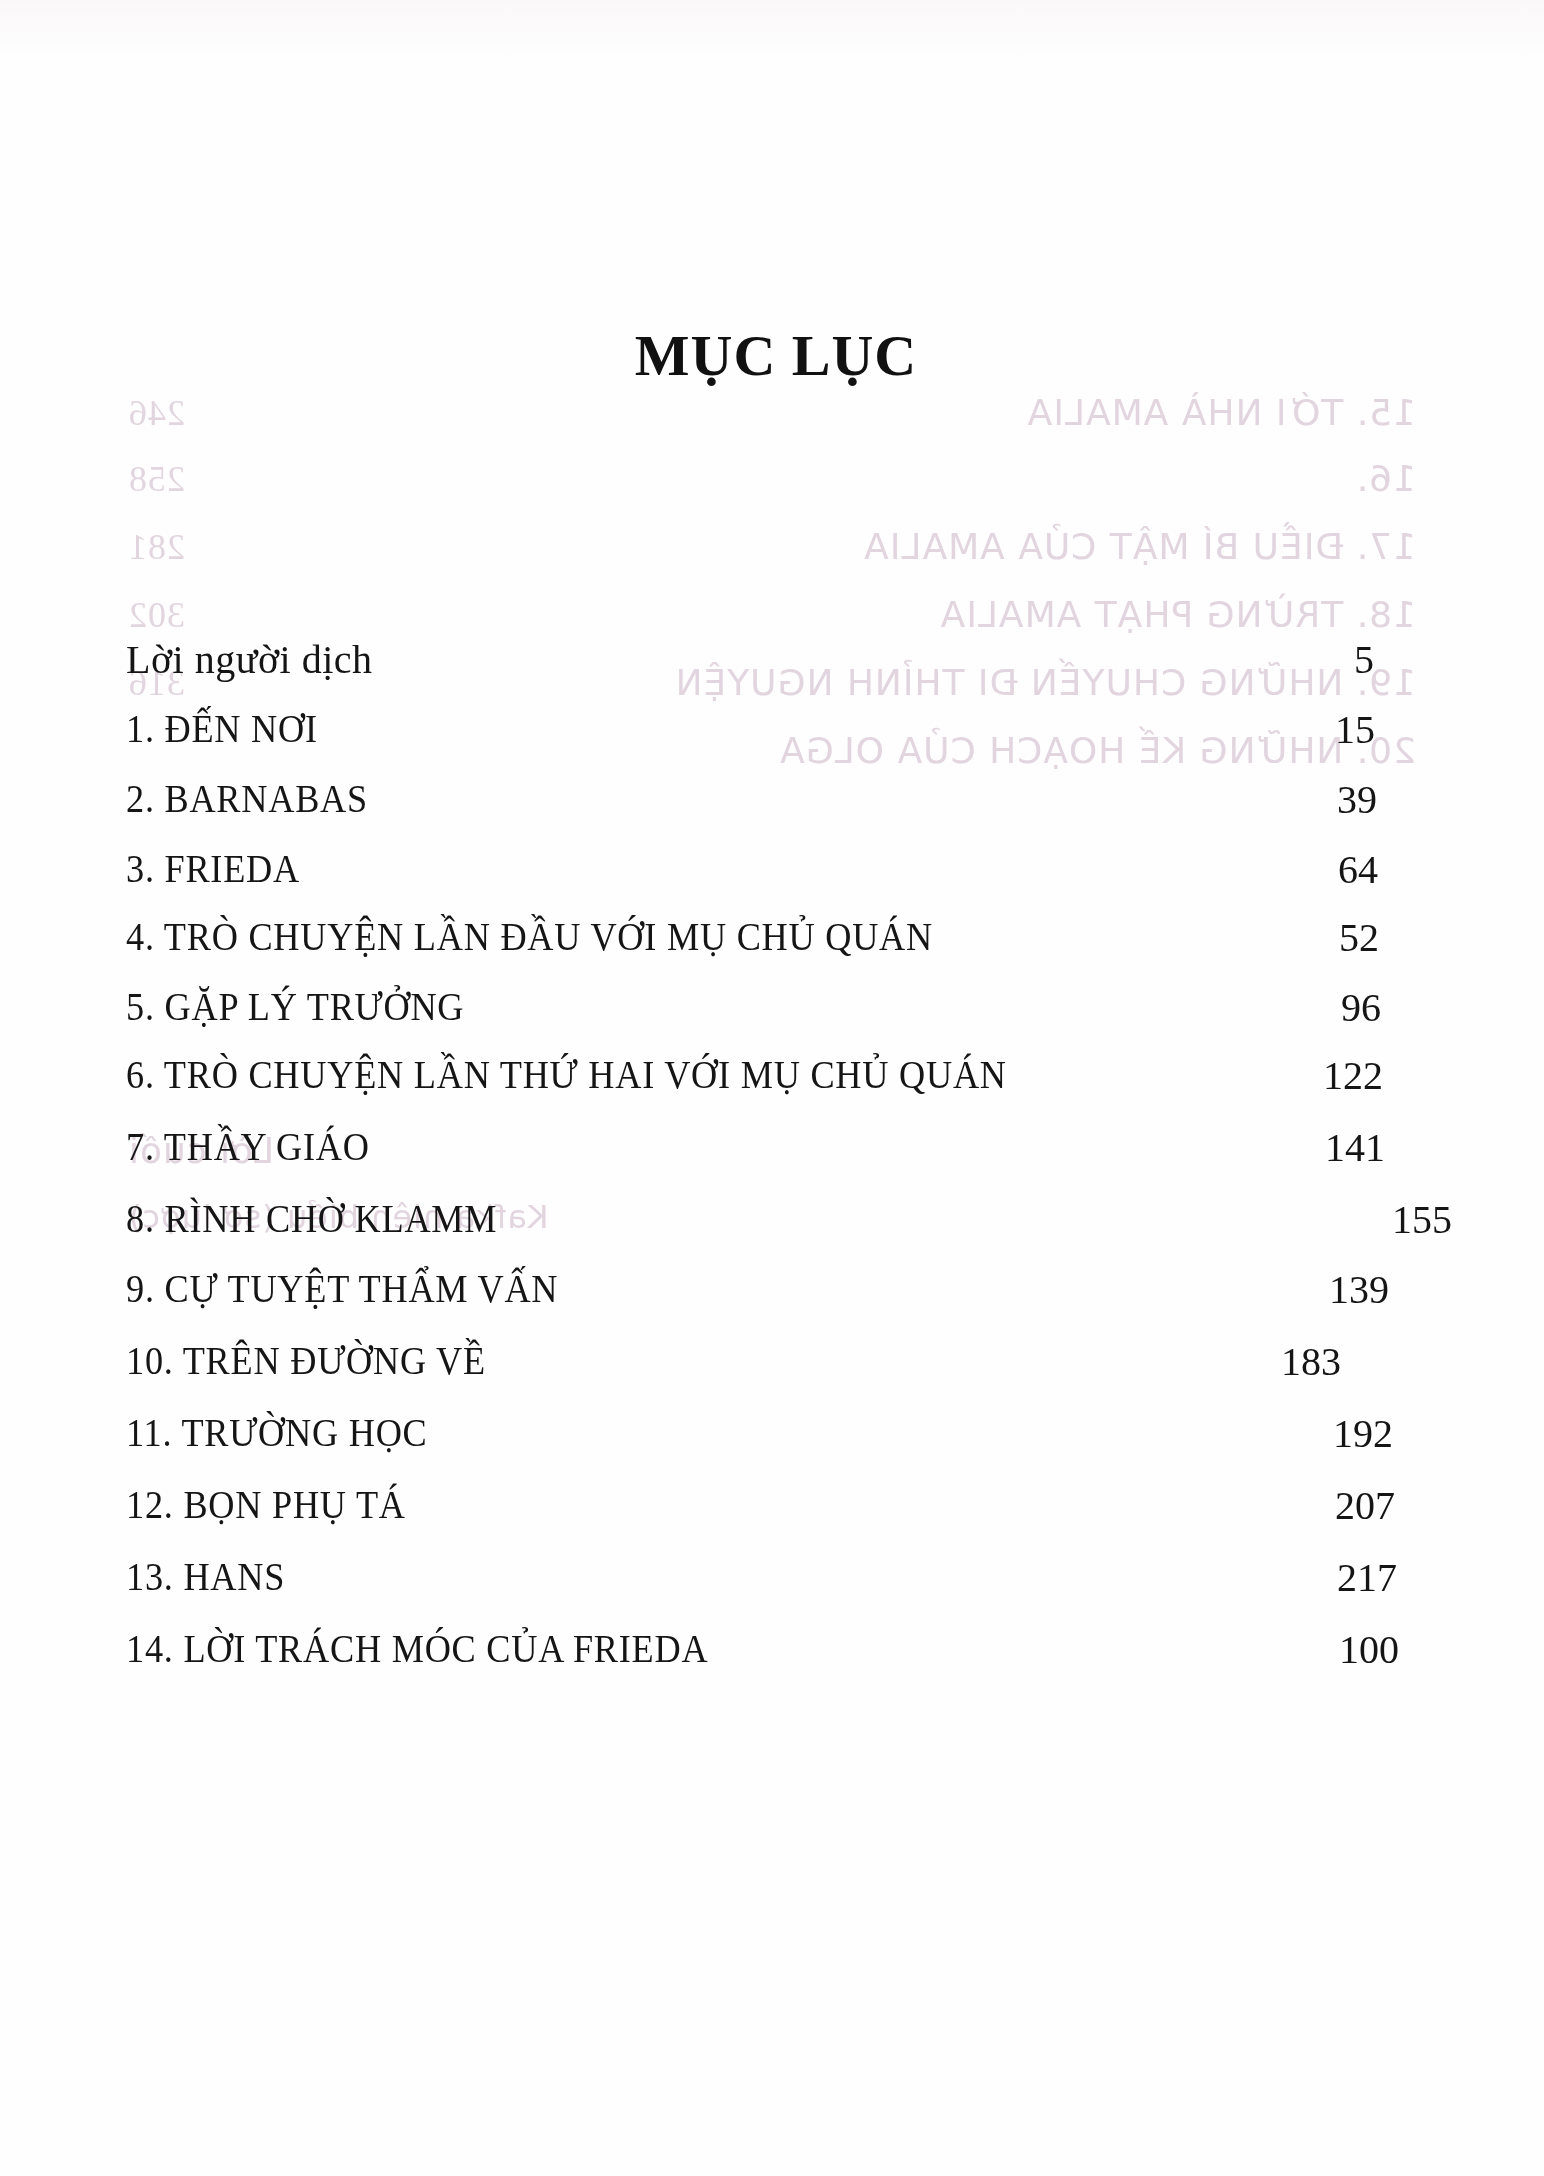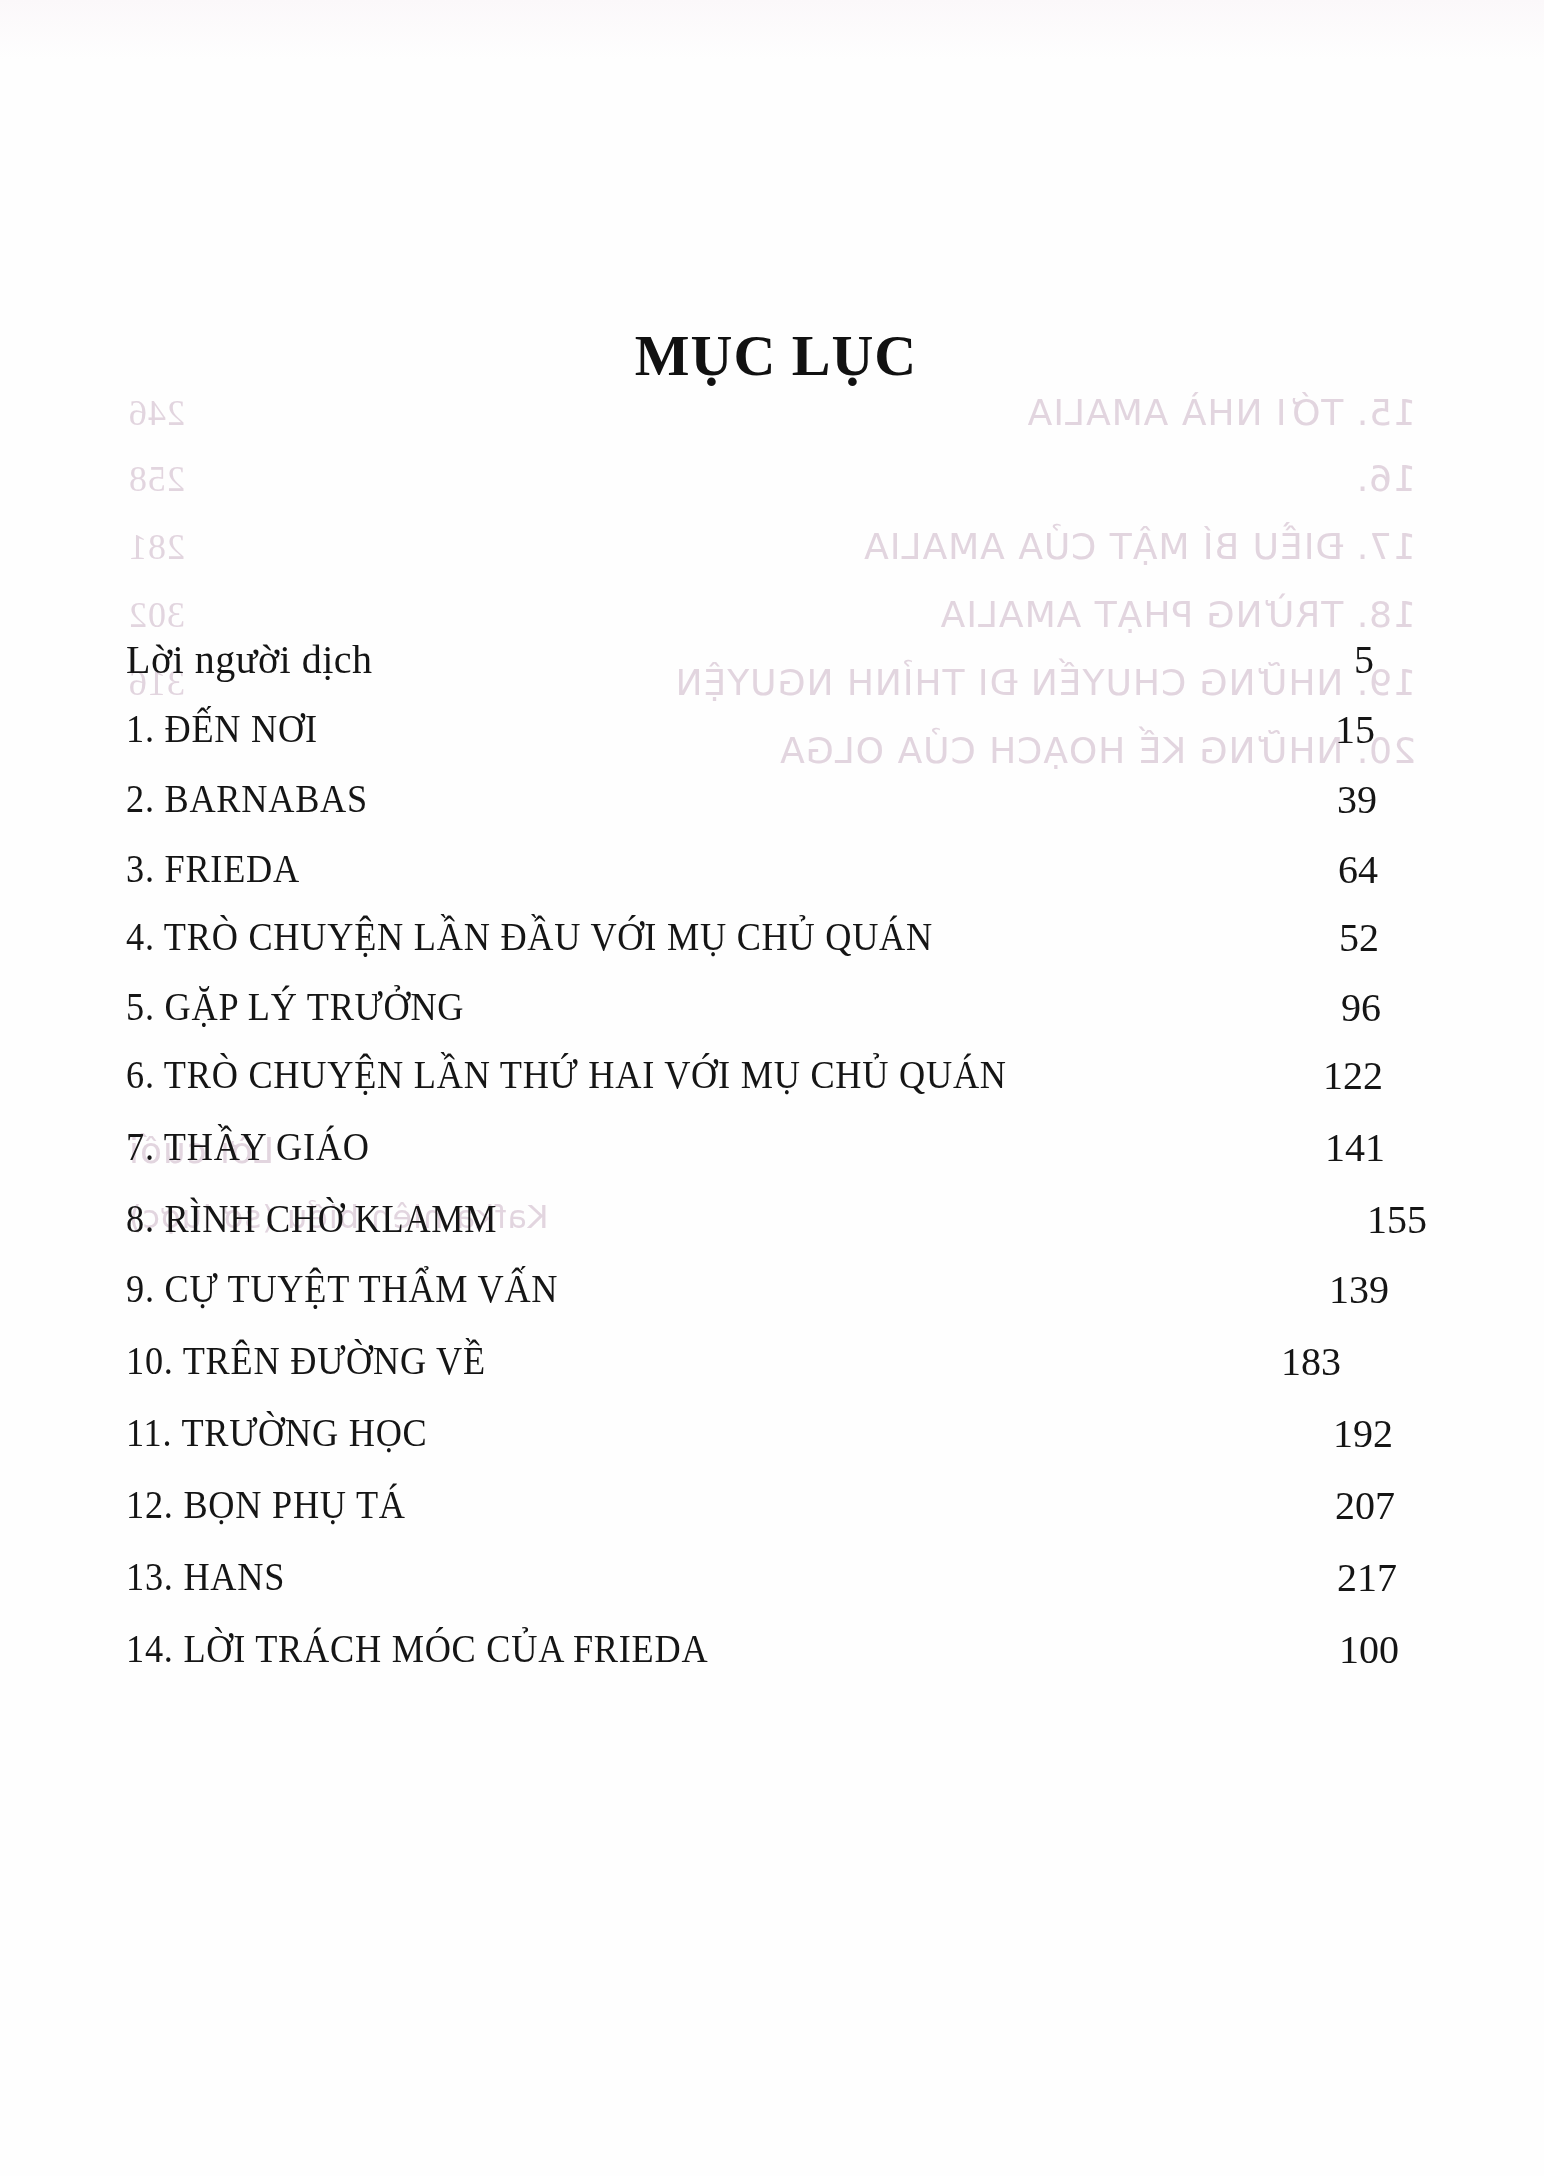--- a/index.html
+++ b/index.html
@@ -180,21 +180,21 @@
       <span class="num" style="left:1117px;">122</span>
     </div>
 
     <div class="toc-row" style="top:1124px;">
       <span class="entry upper">7. THẦY GIÁO</span>
       <span class="num" style="left:1119px;">141</span>
     </div>
 
     <div class="toc-row" style="top:1196px;">
       <span class="entry upper">8. RÌNH CHỜ KLAMM</span>
-      <span class="num" style="left:1161px;">155</span>
+      <span class="num" style="left:1186px;">155</span>
     </div>
 
     <div class="toc-row" style="top:1266px;">
       <span class="entry upper">9. CỰ TUYỆT THẨM VẤN</span>
       <span class="num" style="left:1123px;">139</span>
     </div>
 
     <div class="toc-row" style="top:1338px;">
       <span class="entry upper">10. TRÊN ĐƯỜNG VỀ</span>
       <span class="num" style="left:1075px;">183</span>

